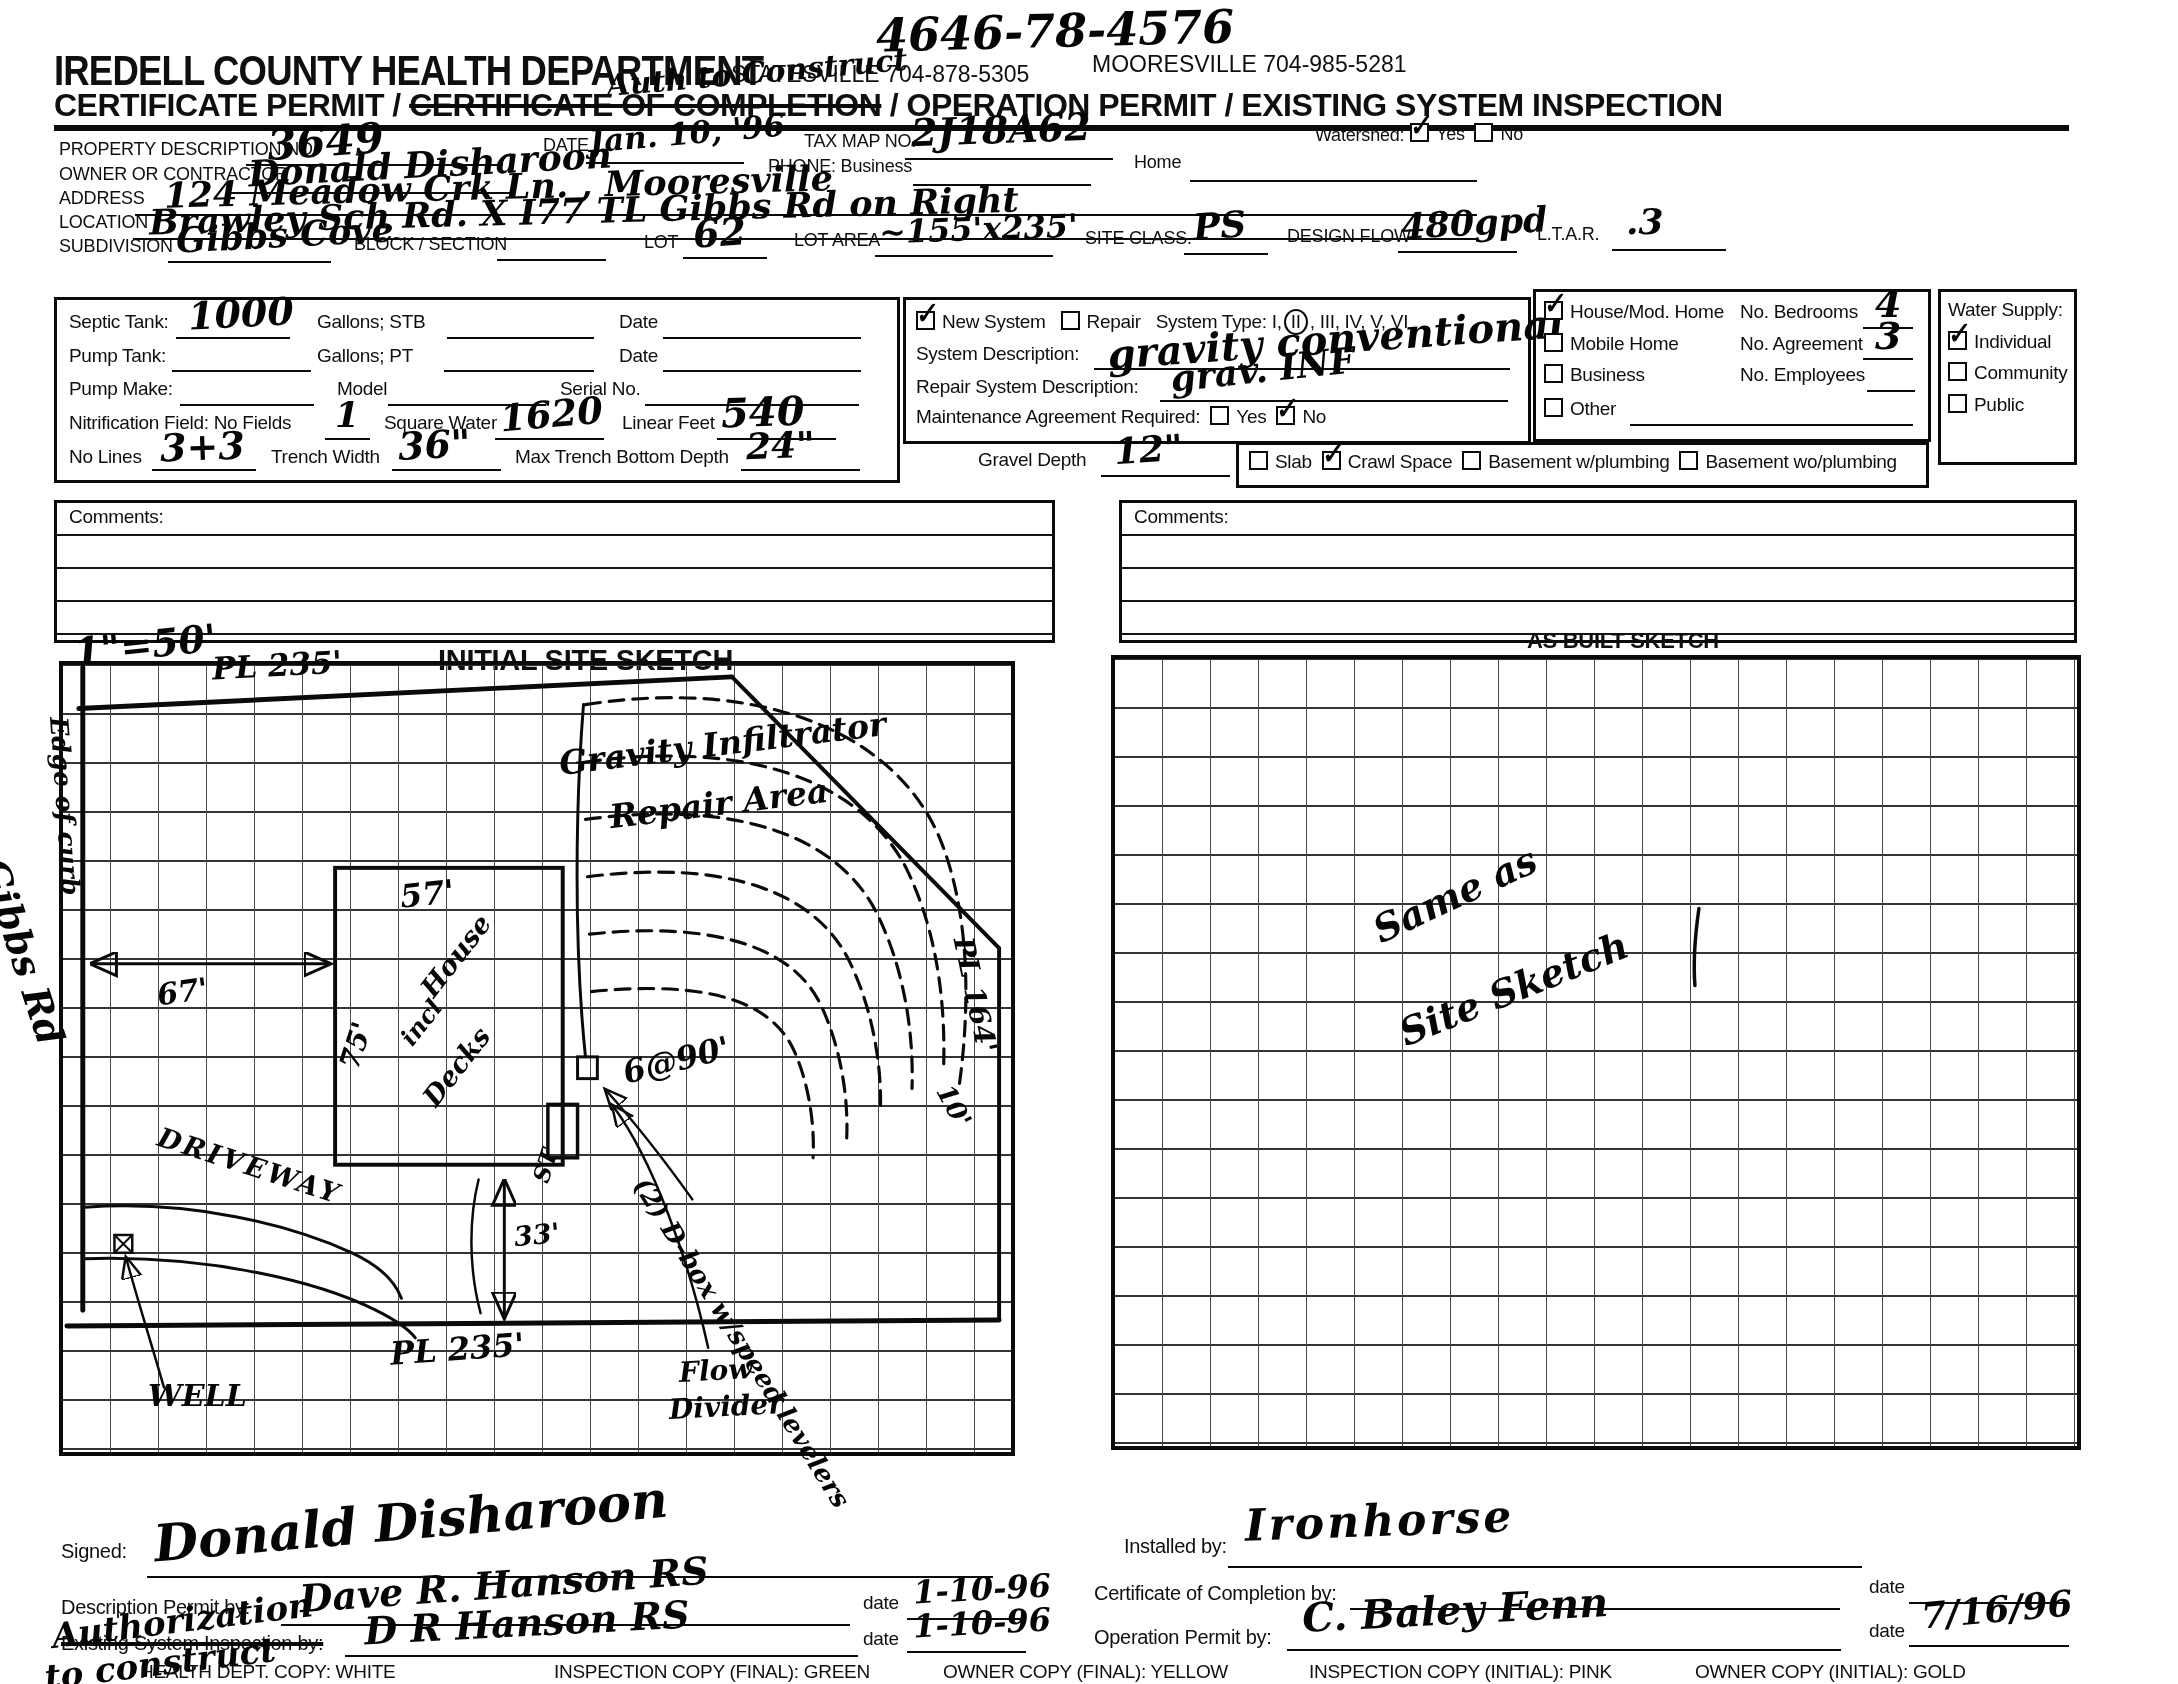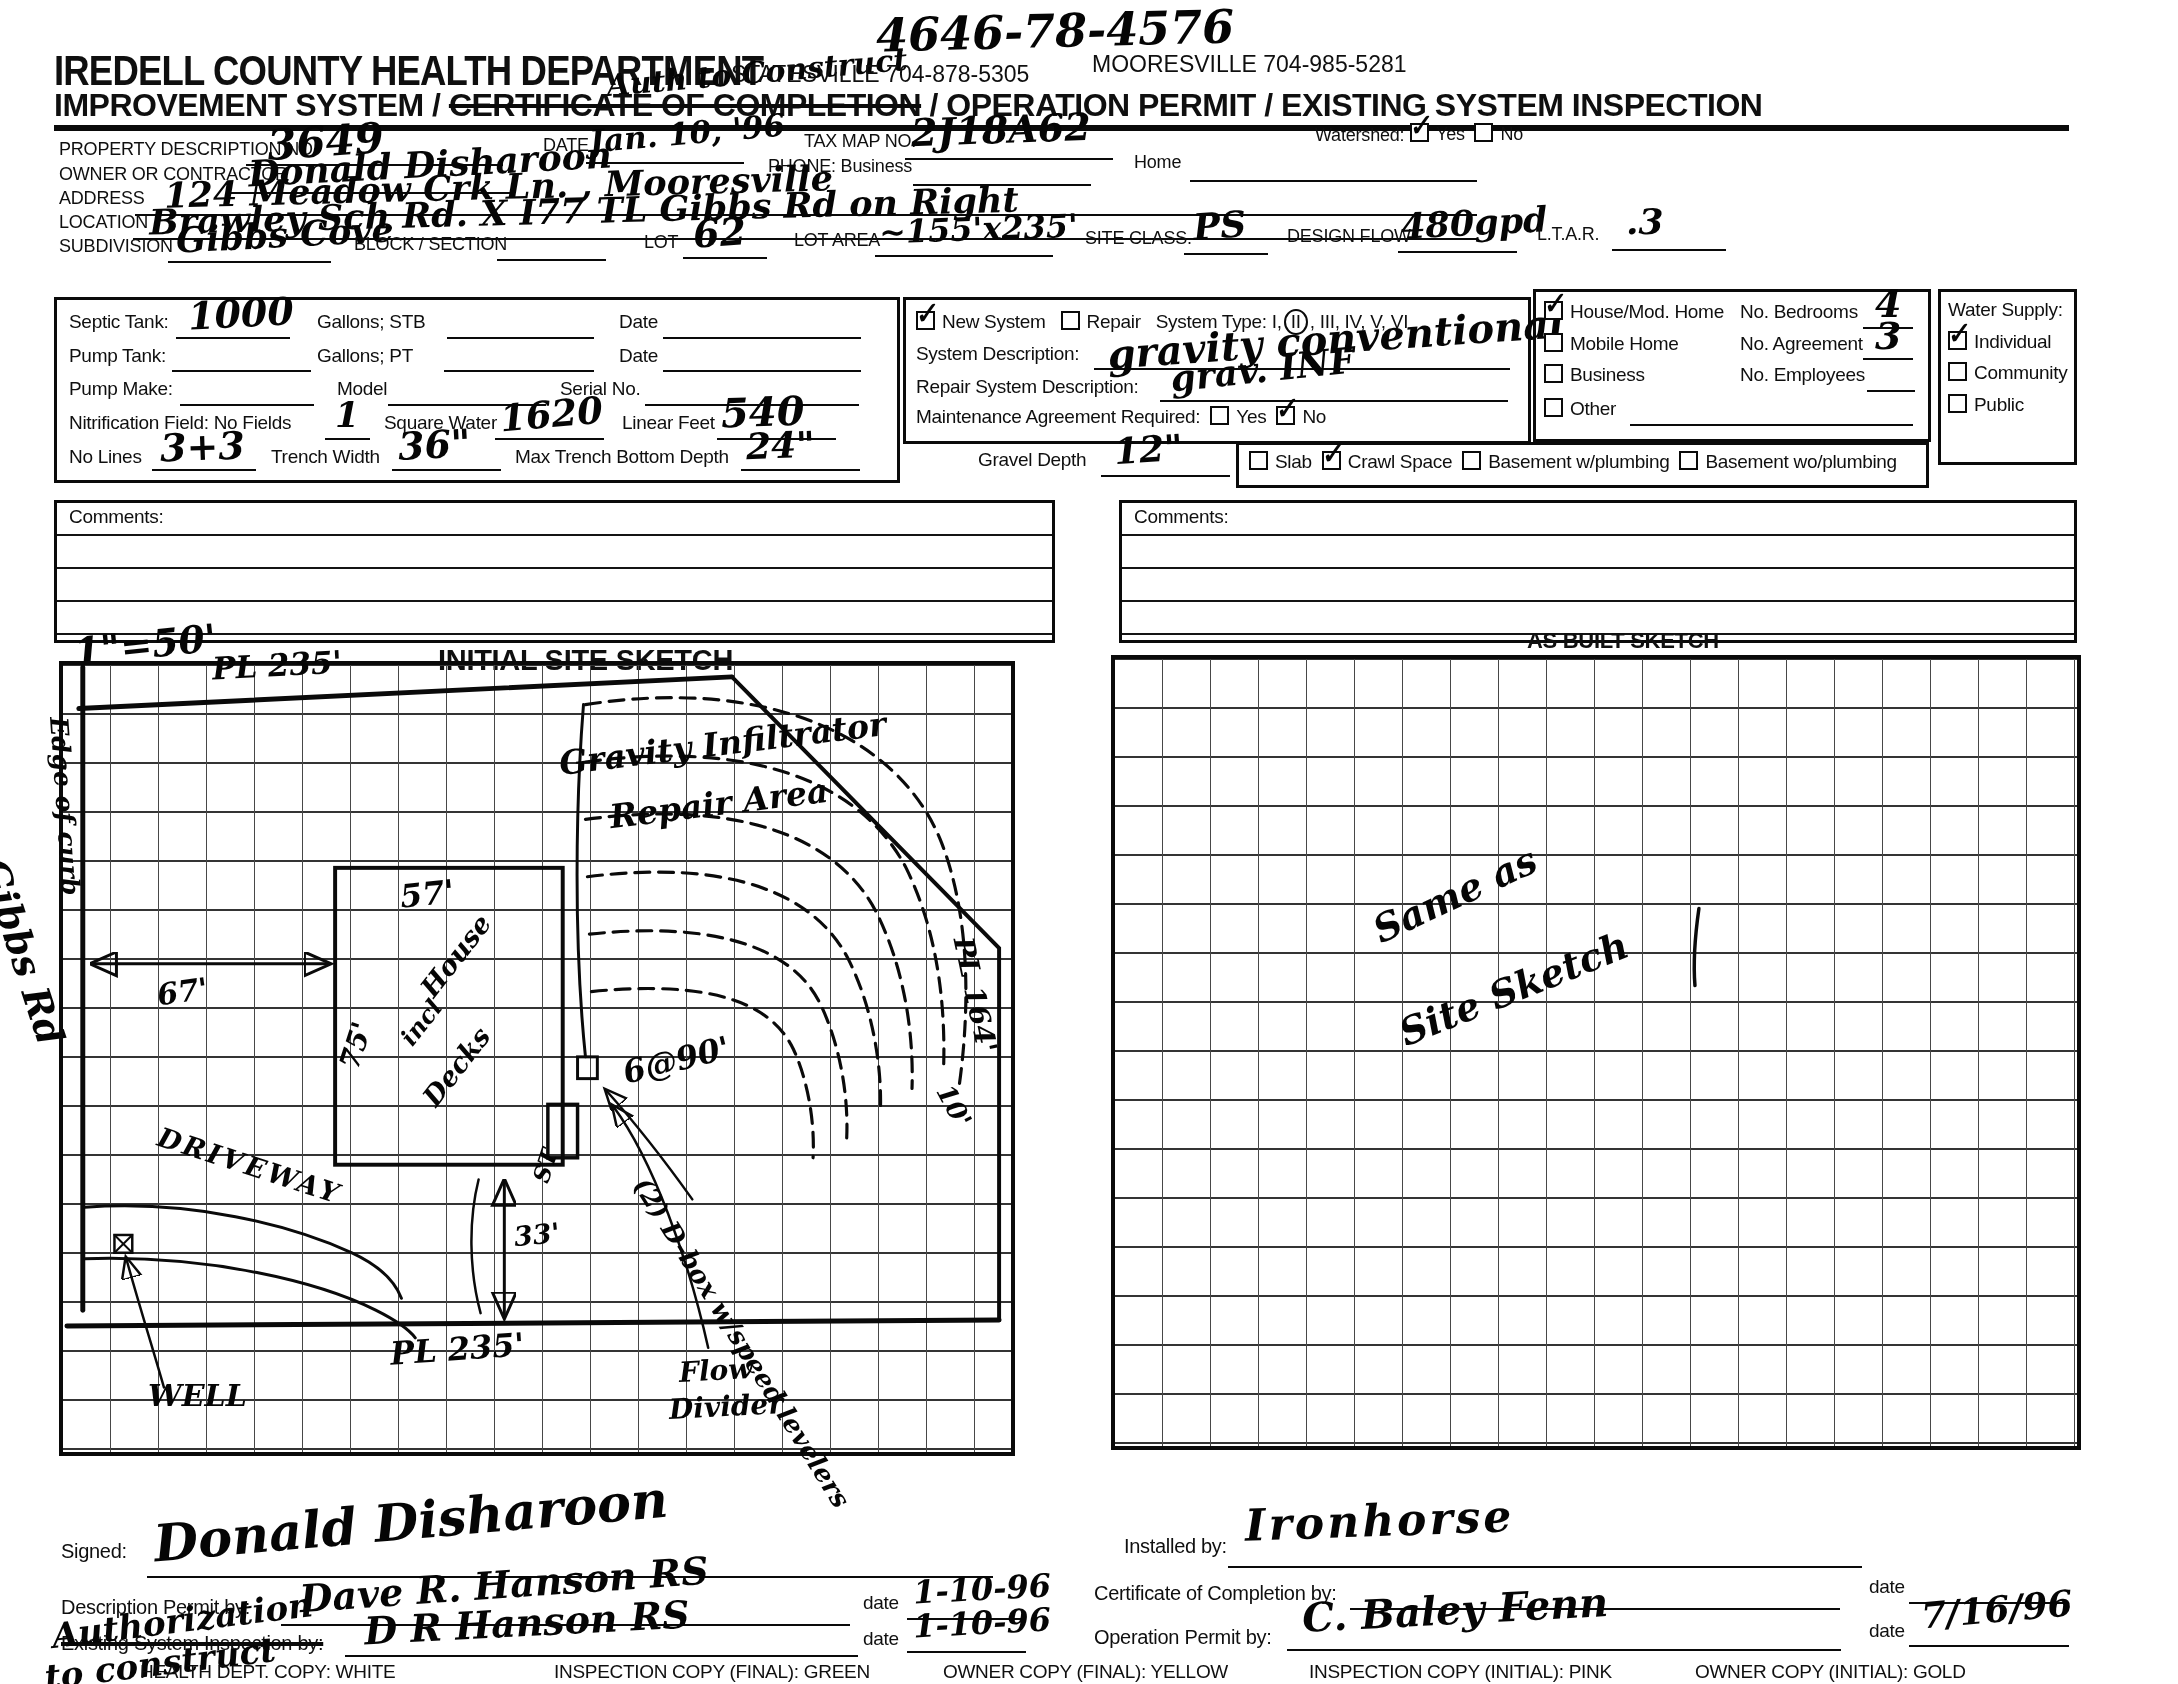--- a/index.html
+++ b/index.html
@@ -27,21 +27,21 @@
 </head>
 <body>
 
 <div id="page">
 
   <div class="abs hw" style="left:876px;top:4px;font-size:46px;transform:rotate(-1.5deg)">4646-78-4576</div>
   <div class="abs b" style="left:54px;top:46px;font-size:43px;letter-spacing:-1px;transform:scaleX(.85);transform-origin:0 0">IREDELL COUNTY HEALTH DEPARTMENT</div>
   <div class="abs hw" style="left:606px;top:55px;font-size:30px;transform:rotate(-5deg)">Auth to Construct</div>
   <div class="abs" style="left:731px;top:61px;font-size:23px">STATESVILLE 704-878-5305</div>
   <div class="abs" style="left:1092px;top:51px;font-size:23px">MOORESVILLE 704-985-5281</div>
-  <div class="abs b" style="left:54px;top:87px;font-size:32px;letter-spacing:-0.5px"><span>IMPROVEMENT SYSTEM / </span><span class="strike">CERTIFICATE OF COMPLETION</span><span> / OPERATION PERMIT / EXISTING SYSTEM INSPECTION</span></div>
+  <div class="abs b" style="left:54px;top:87px;font-size:32px;letter-spacing:-0.5px"><span>CERTIFICATE PERMIT / </span><span class="strike">CERTIFICATE OF COMPLETION</span><span> / OPERATION PERMIT / EXISTING SYSTEM INSPECTION</span></div>
   <div class="rule" style="left:54px;top:125px;width:2015px;height:6px"></div>
 
   <div class="abs lbl" style="left:59px;top:139px">PROPERTY DESCRIPTION NO.</div>
   <div class="u" style="left:246px;top:164px;width:257px"></div>
   <div class="abs hw" style="left:267px;top:117px;font-size:42px;transform:rotate(-4deg)">3649</div>
   <div class="abs lbl" style="left:543px;top:135px">DATE</div>
   <div class="u" style="left:586px;top:162px;width:158px"></div>
   <div class="abs hw" style="left:589px;top:115px;font-size:31px;transform:rotate(-5deg)">Jan. 10, '96</div>
   <div class="abs lbl" style="left:804px;top:131px">TAX MAP NO.</div>
   <div class="u" style="left:905px;top:158px;width:208px"></div>

